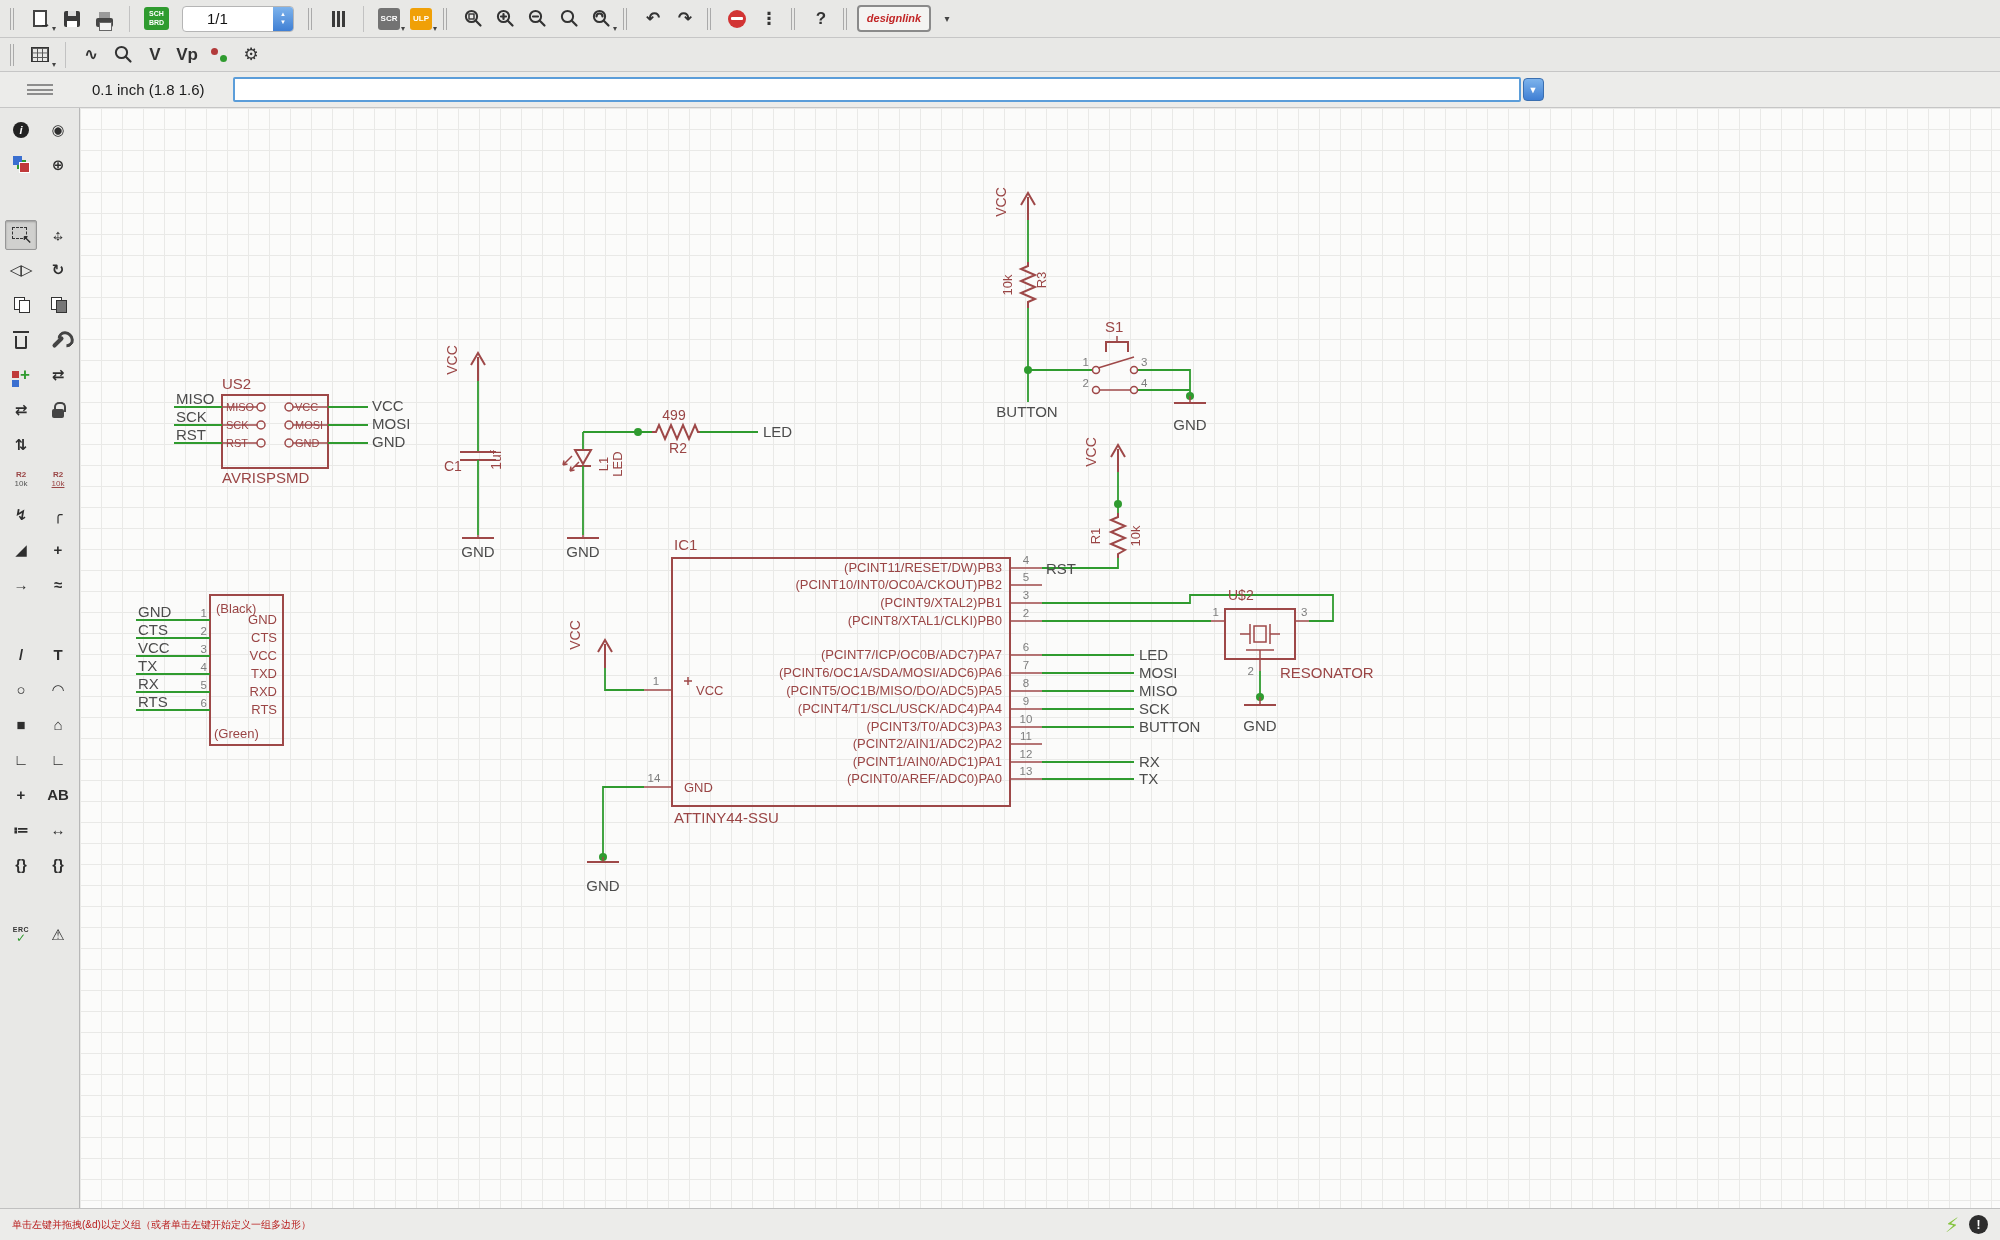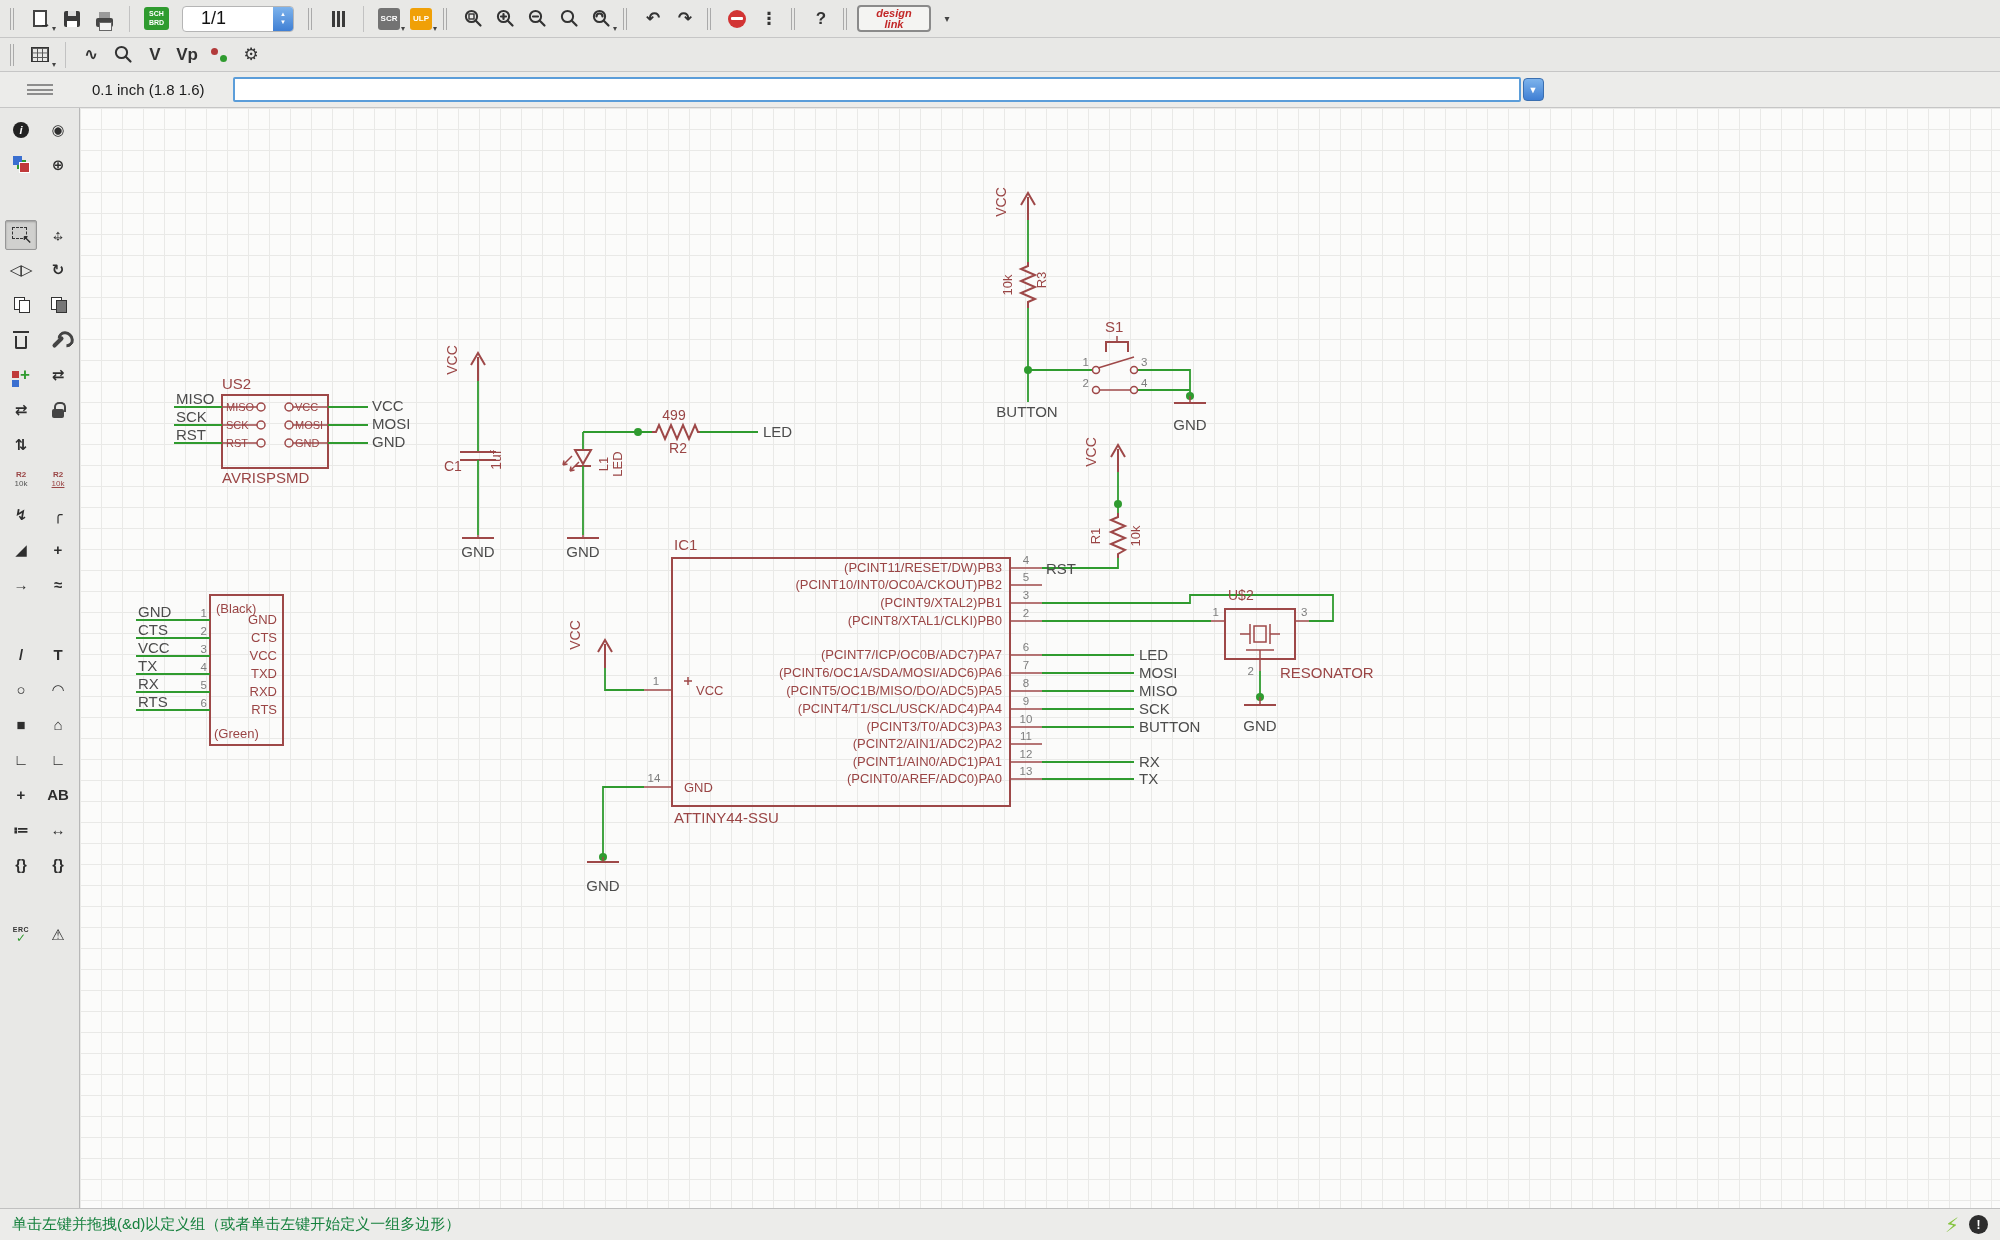--- a/index.html
+++ b/index.html
@@ -19,32 +19,32 @@
   .ico-doc{width:14px;height:17px;background:#fff;border:2px solid #444;position:relative;}
   .ico-doc::after{content:"→";position:absolute;right:-6px;bottom:-4px;font-size:11px;font-weight:bold;color:#111;}
   .ico-floppy{width:16px;height:16px;background:#3a3a3a;border-radius:2px;position:relative;}
   .ico-floppy::before{content:"";position:absolute;top:0;left:4px;width:8px;height:5px;background:#ddd;}
   .ico-floppy::after{content:"";position:absolute;bottom:0;left:3px;width:10px;height:6px;background:#fff;}
   .ico-print{width:17px;height:9px;background:#454545;border-radius:2px;position:relative;margin-top:7px;}
   .ico-print::before{content:"";position:absolute;top:-6px;left:3px;width:11px;height:6px;background:#9a9a9a;}
   .ico-print::after{content:"";position:absolute;top:4px;left:3px;width:11px;height:7px;background:#f2f2f2;border:1px solid #666;}
   .ico-schbrd{width:25px;height:23px;background:#2f9b2f;border-radius:3px;color:#fff;font-size:7px;font-weight:bold;display:flex;flex-direction:column;align-items:center;justify-content:center;line-height:1.25;}
   .combo{display:flex;align-items:center;width:112px;height:26px;background:#fff;border:1px solid #b5b5b5;border-radius:4px;margin:0 8px;overflow:hidden;}
-  .combo .val{flex:1;padding-left:18px;font-size:18px;color:#111;}
+  .combo .val{flex:1;padding-left:24px;font-size:15px;color:#111;}
   .combo .stepper{width:20px;height:100%;background:linear-gradient(#7db3ec,#3f7fd4);display:flex;flex-direction:column;align-items:center;justify-content:center;color:#fff;font-size:6px;line-height:1.3;}
   .ico-array{display:flex;gap:2px;}
   .ico-array i{width:3px;height:16px;background:#3a3a3a;display:block;}
   .badge{width:22px;height:22px;border-radius:3px;color:#fff;font-size:8px;font-weight:bold;display:flex;align-items:center;justify-content:center;}
   .badge.scr{background:#737373;}
   .badge.ulp{background:#f0a007;}
   .mag circle{fill:none;stroke:#333;stroke-width:2;}
   .mag line,.mag path{stroke:#333;stroke-width:2.2;fill:none;stroke-linecap:round;}
   .ico-stop{width:18px;height:18px;background:#d23434;border-radius:50%;position:relative;}
   .ico-stop::before{content:"";position:absolute;top:7.5px;left:3px;right:3px;height:3px;background:#fff;border-radius:1px;}
-  .btn-dl{display:flex;flex-direction:column;align-items:center;justify-content:center;width:74px;height:27px;border:2px solid #8a8a8a;border-radius:4px;background:#f4f4f2;line-height:1;}
+  .btn-dl{display:flex;flex-direction:row;align-items:center;justify-content:center;width:74px;height:27px;border:2px solid #8a8a8a;border-radius:4px;background:#f4f4f2;line-height:1;}
   .btn-dl span{color:#c22727;font-size:11px;font-style:italic;font-weight:bold;}
   .ico-grid{width:18px;height:15px;border:1.5px solid #333;background-image:linear-gradient(#555 1px,transparent 1px),linear-gradient(90deg,#555 1px,transparent 1px);background-size:5px 4.5px;}
   .ico-probe{position:relative;width:17px;height:15px;}
   .ico-probe::before{content:"";position:absolute;left:0;top:1px;width:7px;height:7px;border-radius:50%;background:#b23a3a;}
   .ico-probe::after{content:"";position:absolute;right:1px;bottom:0;width:7px;height:7px;border-radius:50%;background:#2f9b2f;}
 
   
   .coordbar{height:36px;display:flex;align-items:center;background:#ececea;border-bottom:1px solid #c6c6c6;flex:0 0 auto;}
   .coordbar .lzone{width:80px;display:flex;justify-content:center;flex:0 0 auto;}
   .sgrip{width:26px;height:11px;border-top:2px solid #8d8d8d;border-bottom:2px solid #8d8d8d;position:relative;}
@@ -105,21 +105,21 @@
   .p1{stroke:#9e4848;stroke-width:1.5;fill:none;}
   .dot{fill:#2f9b2f;stroke:none;}
   .tp{fill:#9a4545;}
   .tn{fill:#4c4c4c;}
   .tnum{fill:#7d7d7d;font-size:11.5px;}
   .s11{font-size:11px;}.s13{font-size:13px;}.s14{font-size:14px;}.s15{font-size:15px;}
   .mid{text-anchor:middle;}.end{text-anchor:end;}
 
   
   .statusbar{height:32px;background:#ececea;border-top:1px solid #c0c0c0;display:flex;align-items:center;padding:0 12px;flex:0 0 auto;}
-  .statusbar .stext{font-size:15px;color:#15803d;flex:1;}
+  .statusbar .stext{font-size:10px;color:#b91c1c;flex:1;}
   .bolt{font-size:20px;color:#86c440;margin-right:10px;}
   .alert-circle{width:19px;height:19px;border-radius:50%;background:#2d2d2d;color:#fff;font-size:12px;font-weight:bold;display:flex;align-items:center;justify-content:center;}
 </style>
 </head>
 <body>
 
 <div class="app">
 
   <div class="tb tb-top">
     <span class="grip"></span>

